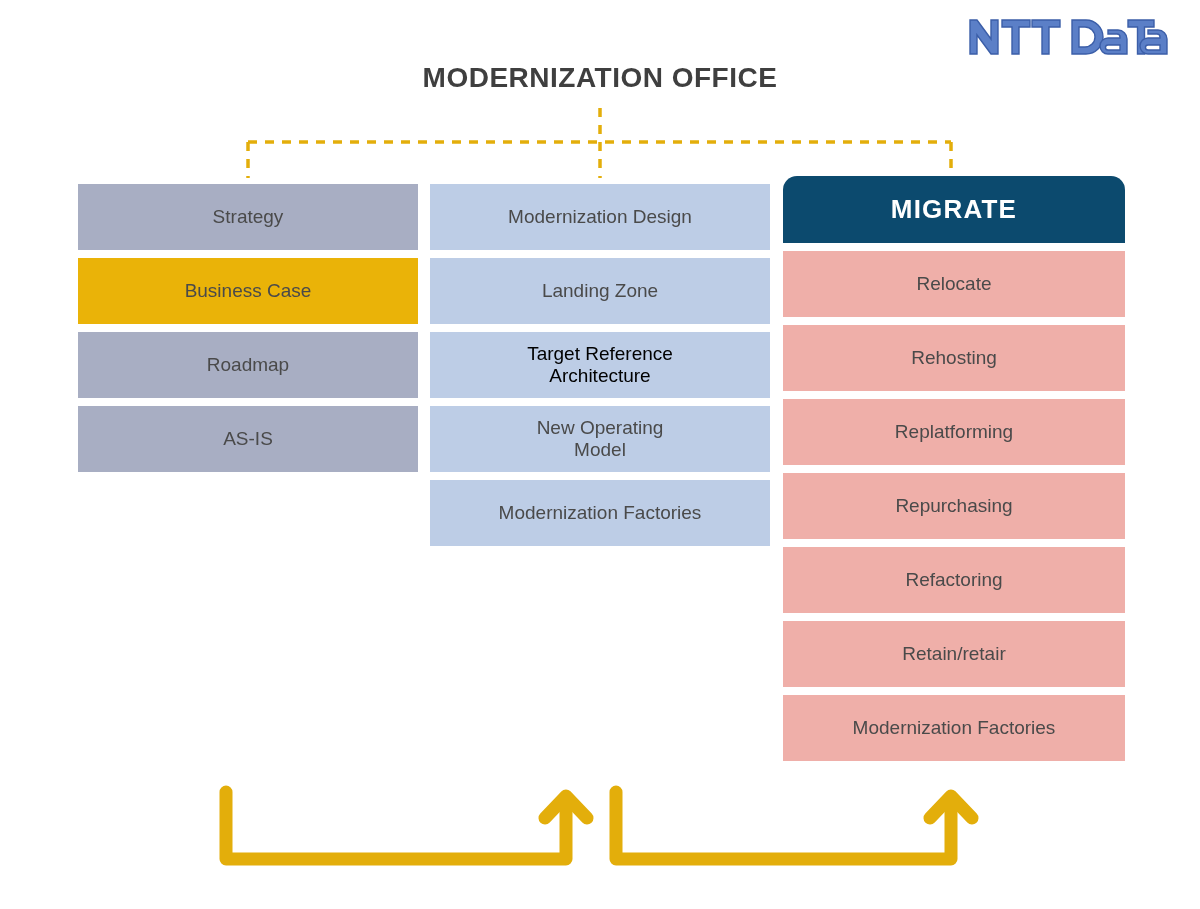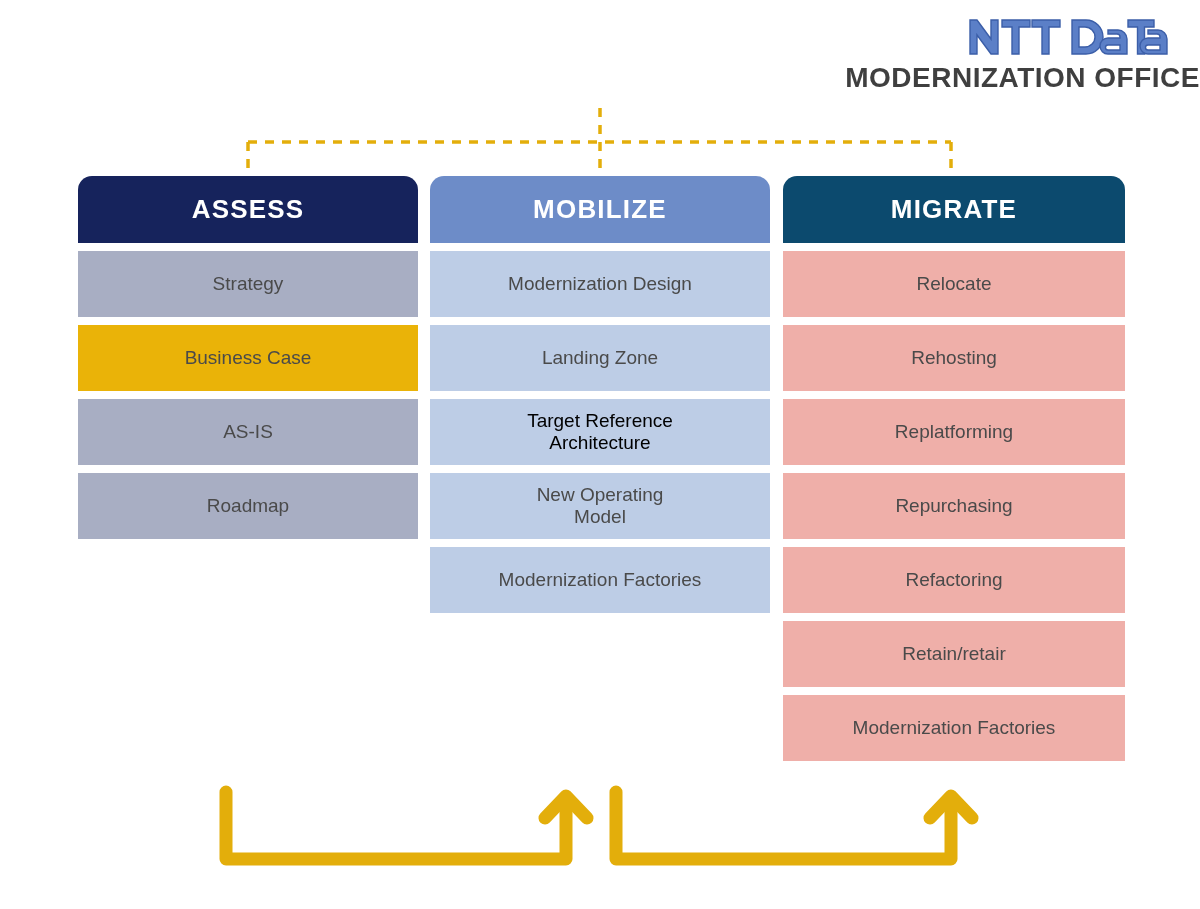--- a/index.html
+++ b/index.html
@@ -123,44 +123,42 @@
 
         <path d="M140 14 h10 a9 9 0 0 1 9 9 v15 h-19 a8 8 0 0 1 0 -16 h12 v-1 a3 3 0 0 0 -3 -3 h-9 z M140 29 a2.5 2.5 0 0 0 0 5 h12 v-5 z"></path>
 
         <path d="M160 4 h26 v7 h-9.5 v27 h-7 V11 H160 z"></path>
 
         <path d="M180 14 h10 a9 9 0 0 1 9 9 v15 h-19 a8 8 0 0 1 0 -16 h12 v-1 a3 3 0 0 0 -3 -3 h-9 z M180 29 a2.5 2.5 0 0 0 0 5 h12 v-5 z"></path>
       </g>
     </svg>
   </div>
 
-  <div id="page-title" style="color: rgb(63, 63, 63); text-align: right;">MODERNIZATION OFFICE</div>
+  <div id="page-title" style="color: rgb(63, 63, 63);">MODERNIZATION OFFICE</div>
 
   <svg id="connector" viewBox="0 0 1200 82" xmlns="http://www.w3.org/2000/svg">
     <g stroke="#e3ae0b" stroke-width="3.5" fill="none" stroke-dasharray="9 8" stroke-linecap="butt">
       <line x1="600" y1="8" x2="600" y2="42"></line>
       <line x1="248" y1="42" x2="951" y2="42"></line>
       <line x1="248" y1="42" x2="248" y2="78"></line>
       <line x1="600" y1="42" x2="600" y2="78"></line>
       <line x1="951" y1="42" x2="951" y2="78"></line>
     </g>
   </svg>
 
   <div class="column" id="col-assess">
-    <div class="col-header" style="background: rgb(22, 35, 92);">ASSESS</div>
     <div class="cell-list">
       <div class="cell" style="background: rgb(168, 174, 195); color: rgb(74, 74, 74);">Strategy</div>
       <div class="cell" style="background: #eab308; color: rgb(74, 74, 74);">Business Case</div>
+      <div class="cell" style="background: rgb(168, 174, 195); color: rgb(74, 74, 74);">Roadmap</div>
       <div class="cell" style="background: rgb(168, 174, 195); color: rgb(74, 74, 74);">AS-IS</div>
-      <div class="cell" style="background: rgb(168, 174, 195); color: rgb(74, 74, 74);">Roadmap</div>
     </div>
   </div>
 
   <div class="column" id="col-mobilize">
-    <div class="col-header" style="background: rgb(109, 140, 200);">MOBILIZE</div>
     <div class="cell-list">
       <div class="cell" style="background: rgb(189, 205, 230); color: rgb(74, 74, 74);">Modernization Design</div>
       <div class="cell" style="background: rgb(189, 205, 230); color: rgb(74, 74, 74);">Landing Zone</div>
       <div class="cell" style="background: rgb(189, 205, 230); color: #000000;">Target Reference
 Architecture</div>
       <div class="cell" style="background: rgb(189, 205, 230); color: rgb(74, 74, 74);">New Operating
 Model</div>
       <div class="cell" style="background: rgb(189, 205, 230); color: rgb(74, 74, 74);">Modernization Factories</div>
     </div>
   </div>

